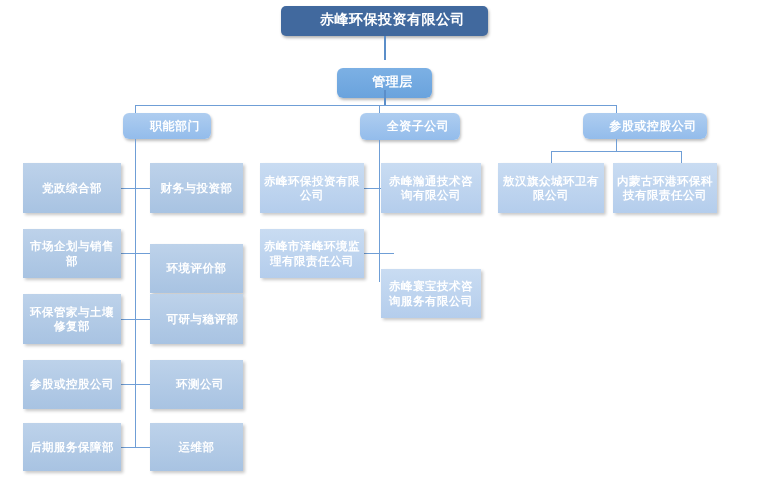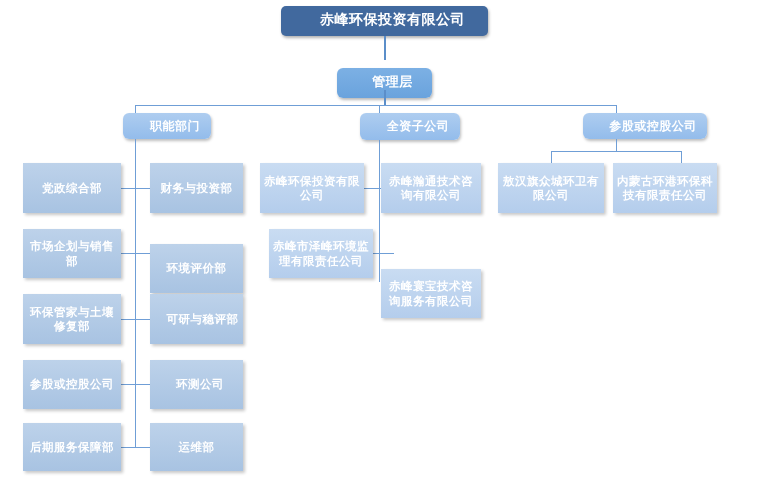--- a/index.html
+++ b/index.html
@@ -136,21 +136,21 @@
   <div class="node leaf" style="left:23px; top:423px; width:98px; height:48px;">后期服务保障部</div>
   <div class="node leaf" style="left:150px; top:423px; width:93px; height:48px;">运维部</div>
 
   <div class="line v" style="left:379px; top:140px; height:142px;"></div>
   <div class="line h" style="left:364px; top:188px; width:30px;"></div>
   <div class="line h" style="left:364px; top:253px; width:30px;"></div>
 
   <div class="node leaf pale" style="left:260px; top:163px; width:104px; height:50px;">赤峰环保投资有限公司</div>
   <div class="node leaf pale" style="left:381px; top:163px; width:100px; height:50px;">赤峰瀚通技术咨询有限公司</div>
 
-  <div class="node leaf pale" style="left:269px; top:229px; width:104px; height:49px;">赤峰市泽峰环境监理有限责任公司</div>
+  <div class="node leaf pale" style="left:260px; top:229px; width:104px; height:49px;">赤峰市泽峰环境监理有限责任公司</div>
   <div class="node leaf pale" style="left:381px; top:229px; width:100px; height:49px;margin-top:40px;">赤峰寰宝技术咨询服务有限公司</div>
 
   <div class="line v" style="left:616px; top:139px; height:12px;"></div>
   <div class="line h" style="left:551px; top:151px; width:131px;"></div>
   <div class="line v" style="left:551px; top:151px; height:12px;"></div>
   <div class="line v" style="left:681px; top:151px; height:12px;"></div>
 
   <div class="node leaf pale" style="left:498px; top:163px; width:106px; height:50px;">敖汉旗众城环卫有限公司</div>
   <div class="node leaf pale" style="left:613px; top:163px; width:104px; height:50px;">内蒙古环港环保科技有限责任公司</div>
 

